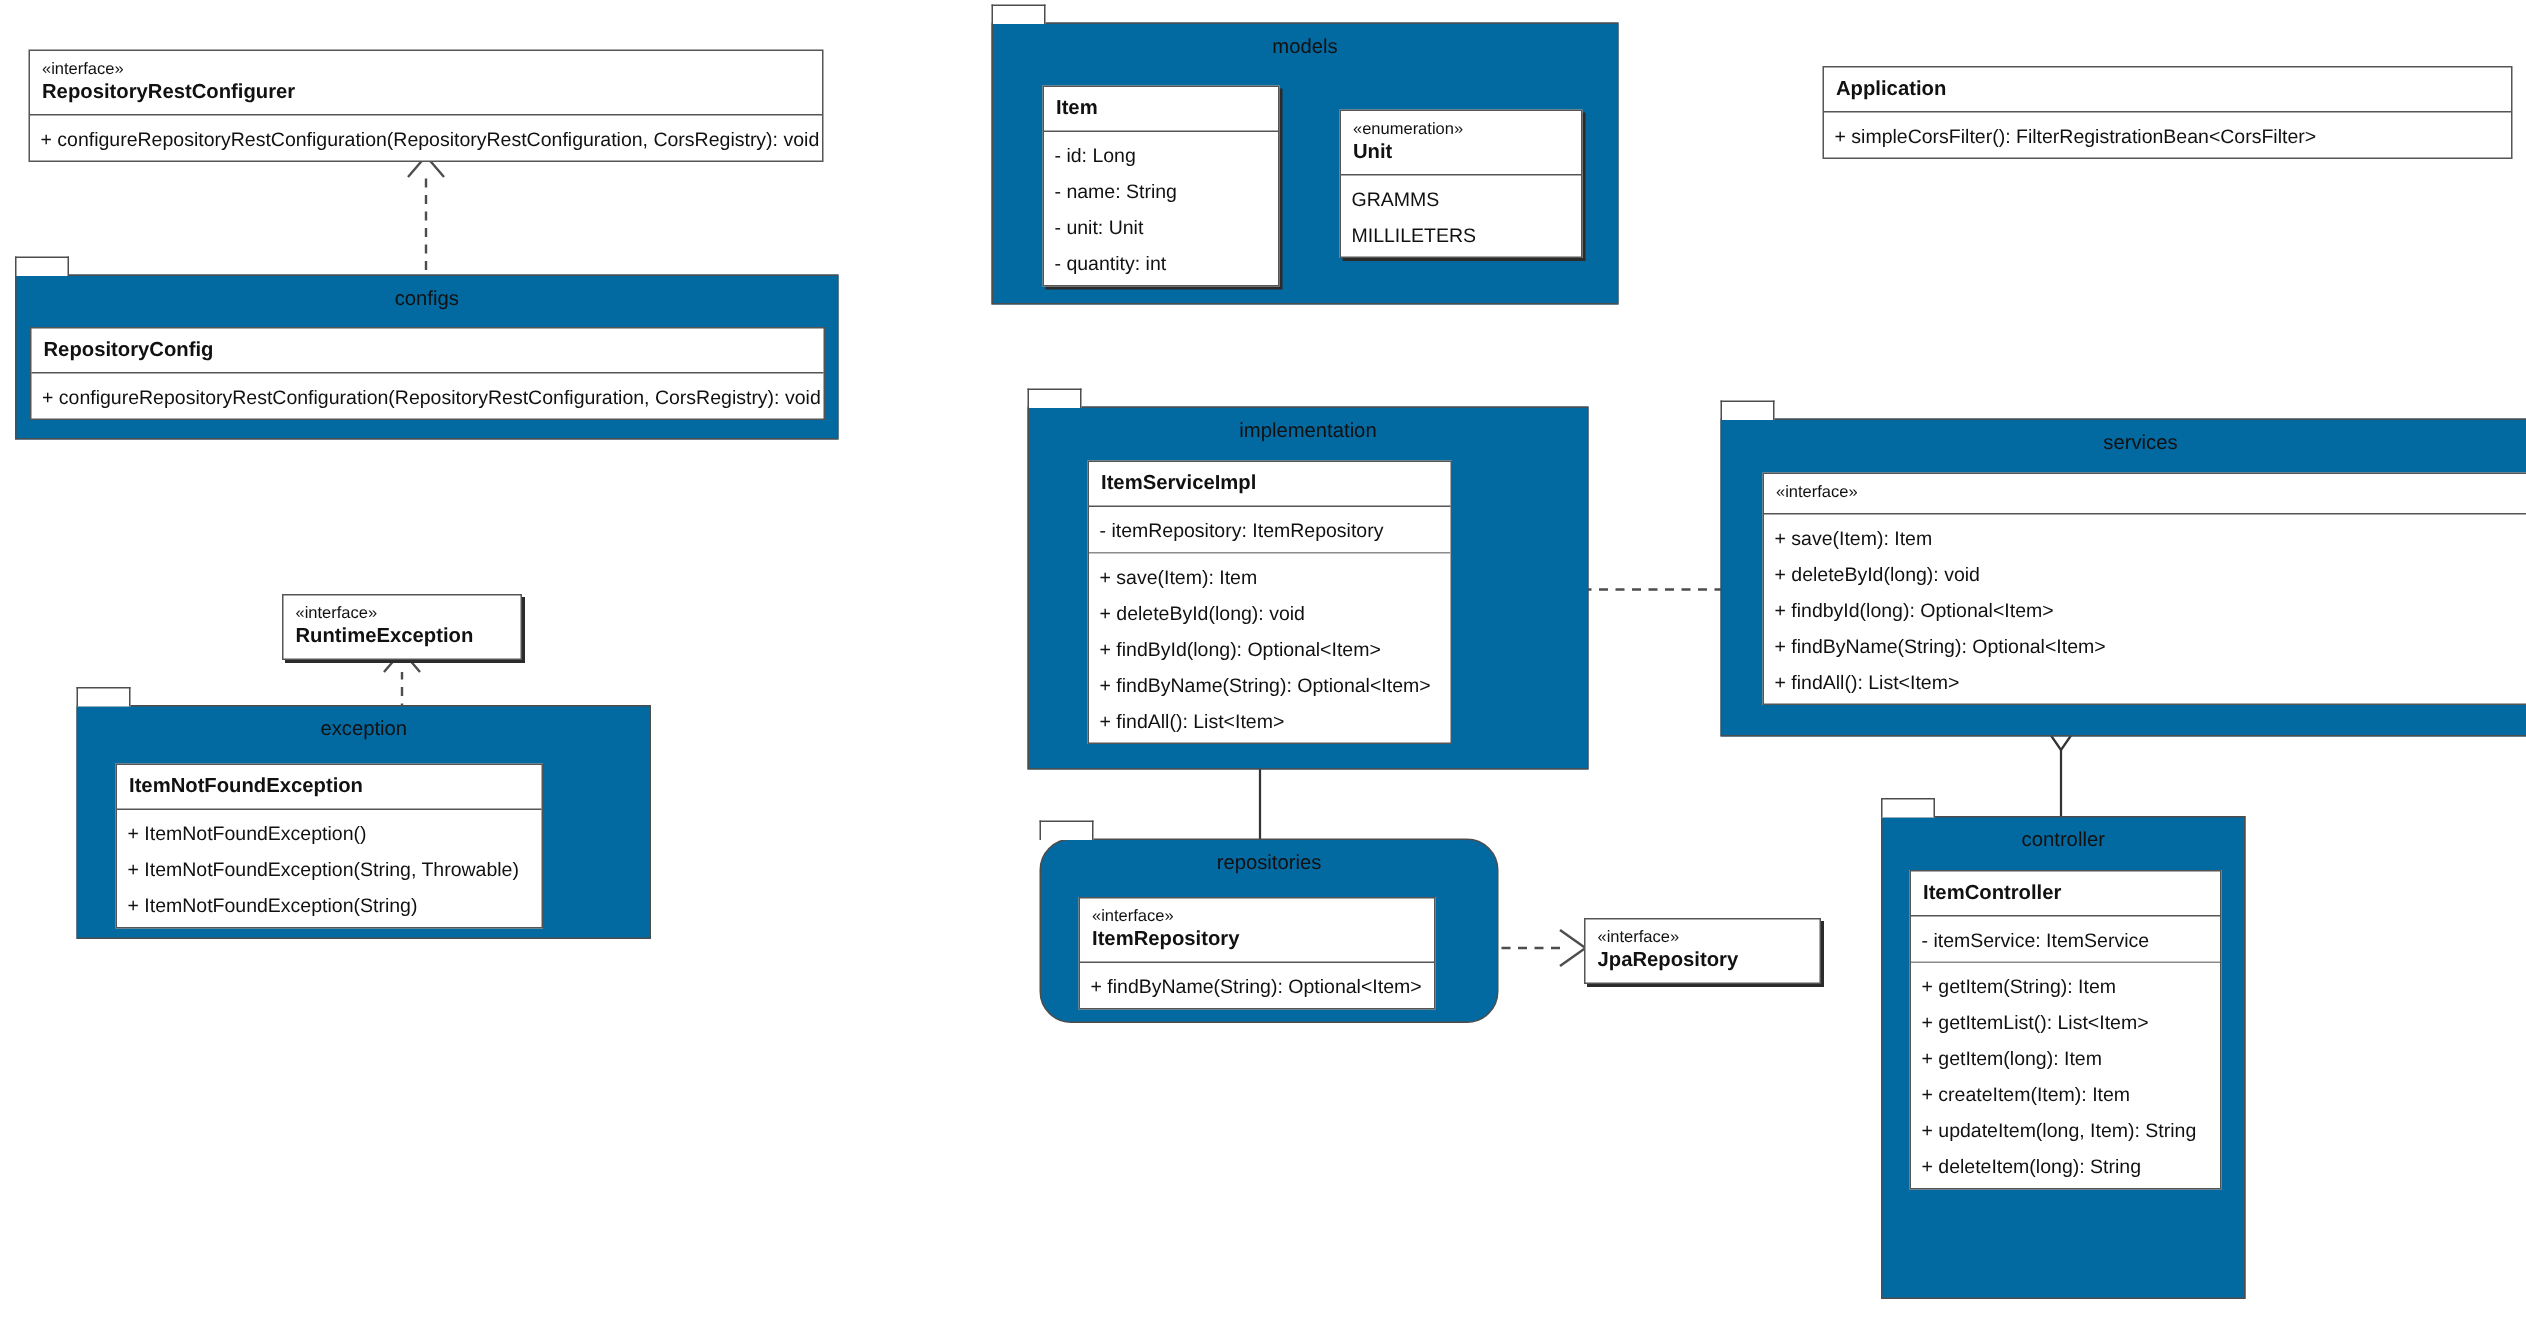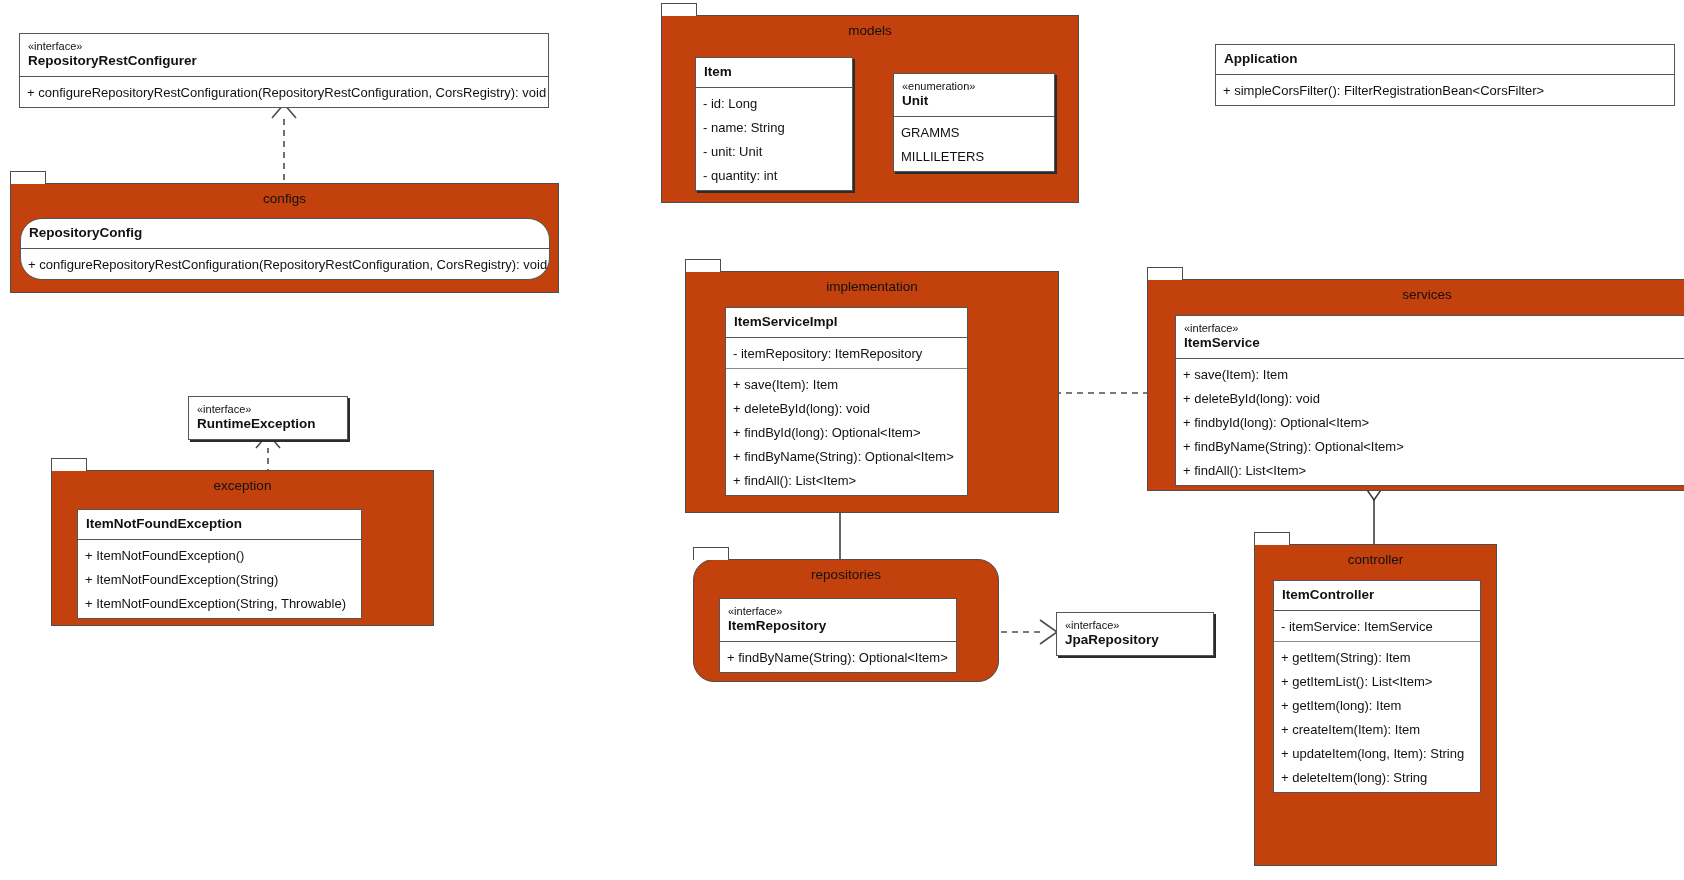--- a/index.html
+++ b/index.html
@@ -21,21 +21,21 @@
     width:1684px;
     height:880px;
     pointer-events:none;
   }
 
   
   .pkg{
     position:absolute;
     box-sizing:border-box;
     border:1.4px solid #4d4d4d;
-    background:#c2410c;
+    background:#0369a1;
   }
   .pkg-tab{
     position:absolute;
     left:-1.4px;
     height:13px;
     width:36px;
     box-sizing:border-box;
     border:1.4px solid #4d4d4d;
     border-bottom:none;
     background:#ffffff;
@@ -149,21 +149,21 @@
     </div>
     <div class="cls-sec">
       <span class="mem">+ configureRepositoryRestConfiguration(RepositoryRestConfiguration, CorsRegistry): void</span>
     </div>
   </div>
 
   <div class="pkg" style="left:10px; top:183px; width:549px; height:110px;">
     <div class="pkg-tab"></div>
     <div class="pkg-title">configs</div>
 
-    <div class="cls" style="left:9px; top:34px; width:530px;border-radius:22px;">
+    <div class="cls" style="left:9px; top:34px; width:530px;">
       <div class="cls-head">
         <span class="cls-name">RepositoryConfig</span>
       </div>
       <div class="cls-sec">
         <span class="mem">+ configureRepositoryRestConfiguration(RepositoryRestConfiguration, CorsRegistry): void</span>
       </div>
     </div>
   </div>
 
   <div class="pkg" style="left:661px; top:15px; width:418px; height:188px;">
@@ -213,22 +213,22 @@
   <div class="pkg" style="left:51px; top:470px; width:383px; height:156px;">
     <div class="pkg-tab"></div>
     <div class="pkg-title">exception</div>
 
     <div class="cls" style="left:25px; top:38px; width:285px;">
       <div class="cls-head">
         <span class="cls-name">ItemNotFoundException</span>
       </div>
       <div class="cls-sec">
         <span class="mem">+ ItemNotFoundException()</span>
+        <span class="mem">+ ItemNotFoundException(String, Throwable)</span>
         <span class="mem">+ ItemNotFoundException(String)</span>
-        <span class="mem">+ ItemNotFoundException(String, Throwable)</span>
       </div>
     </div>
   </div>
 
   <div class="pkg" style="left:685px; top:271px; width:374px; height:242px;">
     <div class="pkg-tab"></div>
     <div class="pkg-title">implementation</div>
 
     <div class="cls" style="left:39px; top:35px; width:243px;">
       <div class="cls-head">
@@ -247,21 +247,20 @@
     </div>
   </div>
 
   <div class="pkg" style="left:1147px; top:279px; width:560px; height:212px;">
     <div class="pkg-tab"></div>
     <div class="pkg-title">services</div>
 
     <div class="cls" style="left:27px; top:35px; width:510px;">
       <div class="cls-head">
         <span class="stereo">«interface»</span>
-        <span class="cls-name">ItemService</span>
       </div>
       <div class="cls-sec">
         <span class="mem">+ save(Item): Item</span>
         <span class="mem">+ deleteById(long): void</span>
         <span class="mem">+ findbyId(long): Optional&lt;Item&gt;</span>
         <span class="mem">+ findByName(String): Optional&lt;Item&gt;</span>
         <span class="mem">+ findAll(): List&lt;Item&gt;</span>
       </div>
     </div>
   </div>

